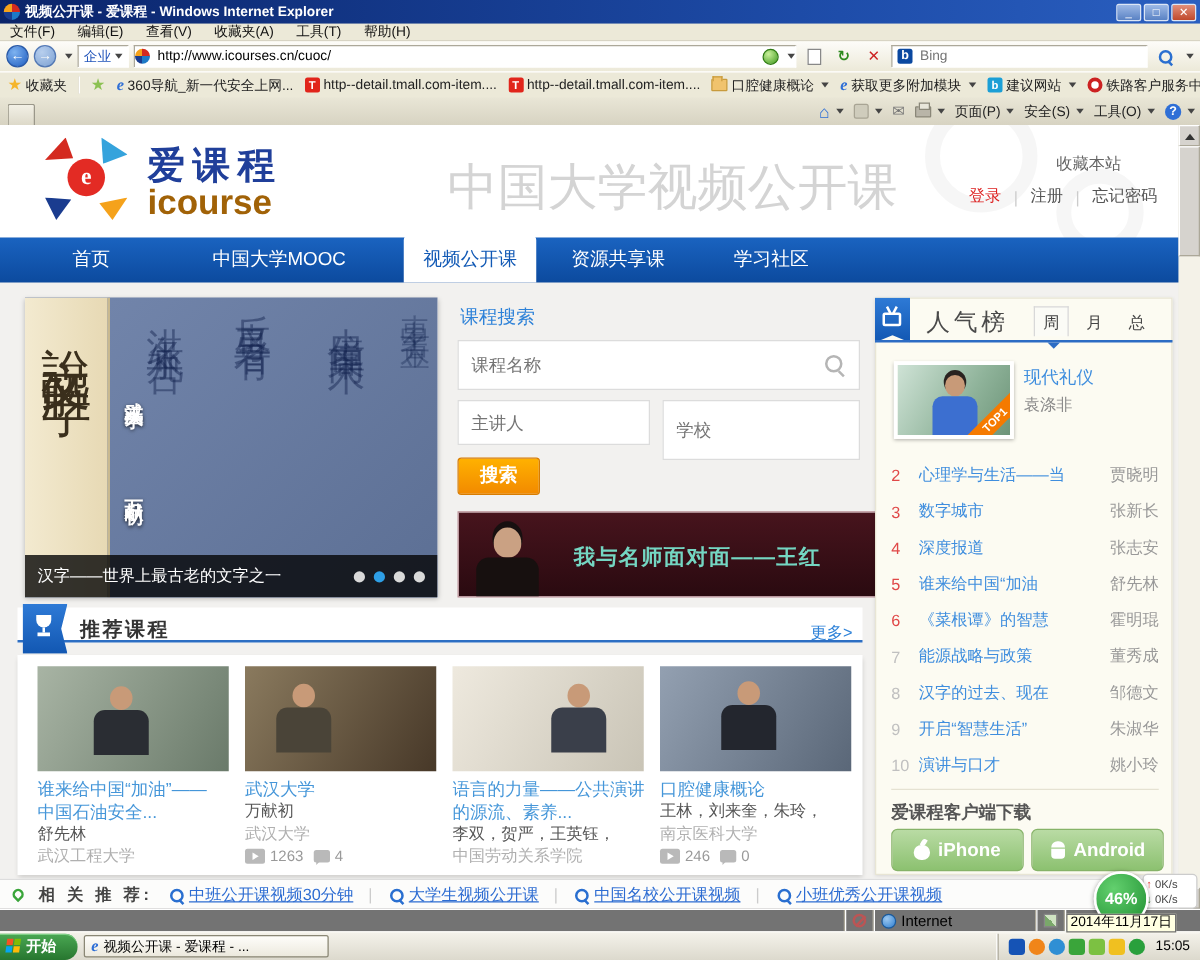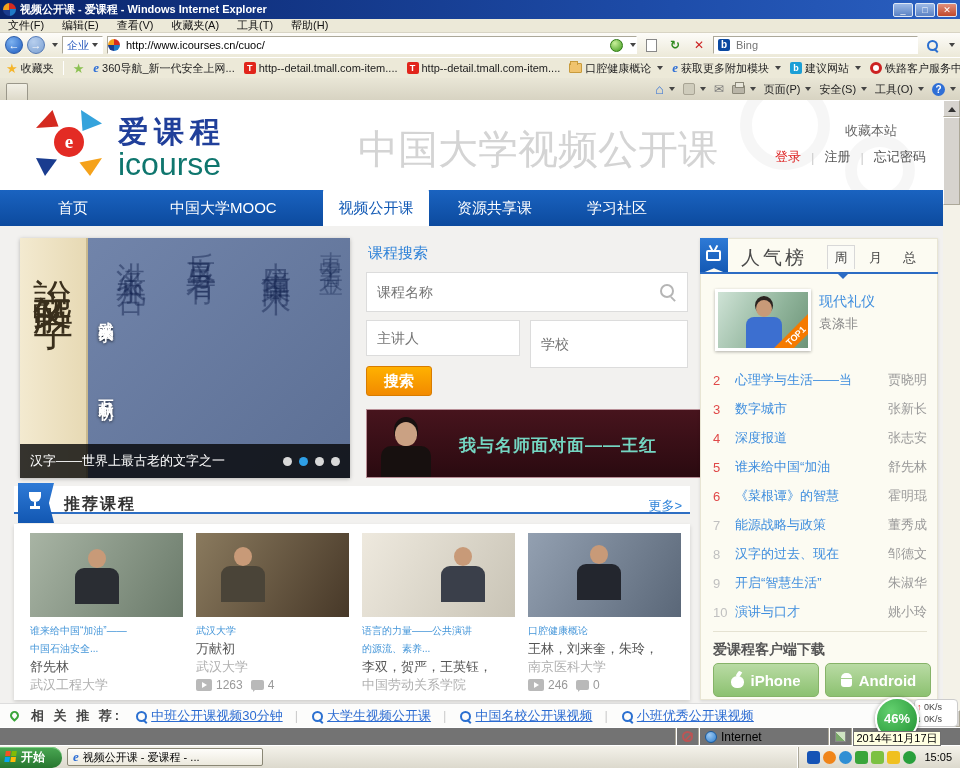--- a/index.html
+++ b/index.html
@@ -67,21 +67,21 @@
   #siteheader{left:0;top:0;width:943px;height:90px;background:#fff;}
   .ring{border-radius:50%;border:12px solid rgba(0,0,0,0.035);}
   #pinwheel{left:36px;top:10px;width:66px;height:66px;}
   #pinwheel i{position:absolute;}
   #pinwheel .c{left:18px;top:17px;width:30px;height:30px;border-radius:50%;background:#e32b24;color:#fff;font-style:normal;font-weight:bold;font-size:19px;text-align:center;line-height:30px;font-family:"Liberation Serif",serif;}
   #pinwheel .p1{left:0;top:0;width:30px;height:30px;background:#d42a20;clip-path:polygon(0 60%,55% 0,75% 55%);}
   #pinwheel .p2{right:0;top:0;width:30px;height:30px;background:#35a3dc;clip-path:polygon(30% 0,100% 45%,35% 70%);}
   #pinwheel .p3{left:0;bottom:0;width:30px;height:30px;background:#1a3c8f;clip-path:polygon(0 40%,70% 45%,30% 100%);}
   #pinwheel .p4{right:0;bottom:0;width:30px;height:30px;background:#f5a21b;clip-path:polygon(25% 55%,100% 40%,60% 100%);}
   #logo-cn{left:118px;top:12px;font-size:30px;font-weight:bold;color:#203f9a;letter-spacing:6px;}
-  #logo-en{left:118px;top:46px;font-size:32px;font-weight:normal;color:#0f766e;}
+  #logo-en{left:118px;top:46px;font-size:28px;font-weight:bold;color:#a16207;}
   #site-banner{left:358px;top:22px;font-size:40px;color:#d4d4d4;white-space:nowrap;}
   #hdr-fav{left:845px;top:22px;font-size:13px;color:#666;}
   #hdr-links{left:775px;top:48px;display:flex;gap:10px;font-size:13px;align-items:center;}
   #hdr-links .login{color:#dd2222;}
   #hdr-links .g{color:#555;}
   #hdr-links .sp{color:#ccc;}
   
   #nav{left:0;top:90px;width:943px;height:36px;background:linear-gradient(#1a63c0,#0c4a9e);}
   .nav-item{position:absolute;top:0;height:36px;line-height:36px;color:#fff;font-size:15px;white-space:nowrap;}
   #nav-active{position:absolute;left:323px;top:-2px;width:106px;height:38px;background:#fff;border-radius:4px 4px 0 0;color:#1159b5;font-size:15px;text-align:center;line-height:40px;}
@@ -163,21 +163,21 @@
   #rec-more{position:absolute;right:8px;top:11px;font-size:13px;color:#2e82d8;}
   #rec-panel{left:14px;top:298px;width:676px;height:176px;background:#fff;box-shadow:0 2px 4px rgba(0,0,0,.15);display:flex;gap:13px;padding:9px 0 0 16px;}
   .card{width:153px;display:flex;flex-direction:column;}
   .thumb{width:153px;height:84px;position:relative;overflow:hidden;margin-bottom:5px;}
   .thumb .head{position:absolute;width:18px;height:19px;border-radius:50%;background:#c89a78;}
   .thumb .body{position:absolute;width:44px;height:36px;border-radius:9px 9px 0 0;background:#333;}
   .t1{background:linear-gradient(120deg,#a8b4a4,#6a7a6a);} .t1 .head{left:58px;top:16px;} .t1 .body{left:45px;top:35px;background:#2a2d33;}
   .t2{background:linear-gradient(120deg,#8a7a5e,#473828);} .t2 .head{left:38px;top:14px;} .t2 .body{left:25px;top:33px;background:#4a4438;}
   .t3{background:linear-gradient(120deg,#eee9de,#c9c4b6);} .t3 .head{left:92px;top:14px;} .t3 .body{left:79px;top:33px;background:#3a3f4a;}
   .t4{background:linear-gradient(120deg,#93a0b1,#5a6778);} .t4 .head{left:62px;top:12px;} .t4 .body{left:49px;top:31px;background:#23262e;}
-  .c-title{font-size:10px;color:#4596d9;line-height:18px;white-space:nowrap;overflow:hidden;}
+  .c-title{font-size:14px;color:#4596d9;line-height:18px;white-space:nowrap;overflow:hidden;}
   .c-teacher{font-size:13px;color:#555;line-height:18px;white-space:nowrap;overflow:hidden;}
   .c-school{font-size:13px;color:#b0b0b0;line-height:18px;white-space:nowrap;overflow:hidden;}
   .c-stats{display:flex;align-items:center;gap:4px;font-size:12px;color:#999;line-height:18px;}
   .play-ico{display:inline-block;width:16px;height:12px;background:#b9b9b9;border-radius:2px;position:relative;}
   .play-ico::after{content:"";position:absolute;left:6px;top:3px;border-top:3px solid transparent;border-bottom:3px solid transparent;border-left:5px solid #fff;}
   .cmt-ico{display:inline-block;width:13px;height:10px;background:#b9b9b9;border-radius:2px;position:relative;margin-left:4px;}
   .cmt-ico::after{content:"";position:absolute;left:2px;top:9px;border-left:3px solid #b9b9b9;border-bottom:3px solid transparent;}
   
   #relatedbar{left:0;top:477px;width:943px;height:24px;background:#fcfcfb;border-top:1px solid #ddd;display:flex;align-items:center;gap:12px;padding:0 10px;font-size:13px;}
   .pin-ico{width:9px;height:9px;border:2px solid #3aa53a;border-radius:50% 50% 50% 0;transform:rotate(-45deg);}

